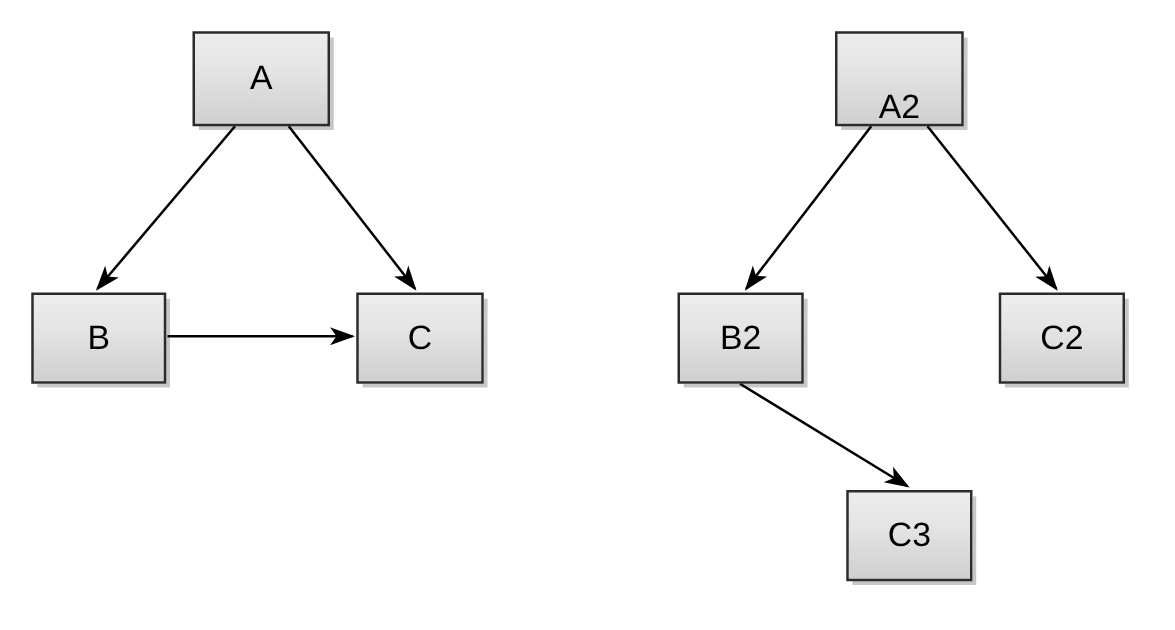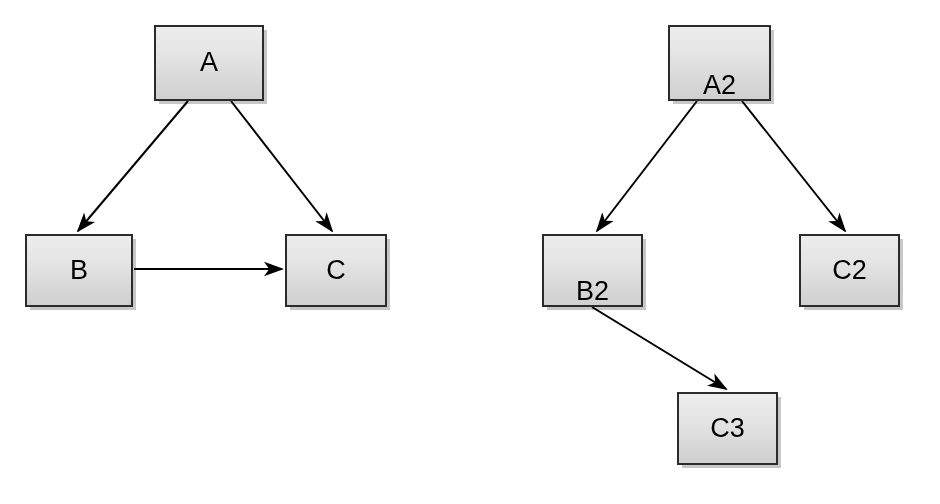--- a/index.html
+++ b/index.html
@@ -75,21 +75,21 @@
       </div>
       <div class="graph-node" style="left: 25px; top: 234px; width: 108px; height: 73px;">
         <span class="node-label">B</span>
       </div>
       <div class="graph-node" style="left: 285px; top: 234px; width: 102px; height: 73px;">
         <span class="node-label">C</span>
       </div>
       <div class="graph-node" style="left: 668px; top: 25px; width: 103px; height: 76px; align-items: flex-end;">
         <span class="node-label">A2</span>
       </div>
-      <div class="graph-node" style="left: 542px; top: 234px; width: 101px; height: 73px; align-items: flex-end;">
+      <div class="graph-node" style="left: 542px; top: 234px; width: 101px; height: 73px;">
         <span class="node-label">B2</span>
       </div>
       <div class="graph-node" style="left: 799px; top: 234px; width: 101px; height: 73px;">
         <span class="node-label">C2</span>
       </div>
       <div class="graph-node" style="left: 677px; top: 392px; width: 101px; height: 73px; justify-content: center;">
         <span class="node-label">C3</span>
       </div>
     </div>
 

